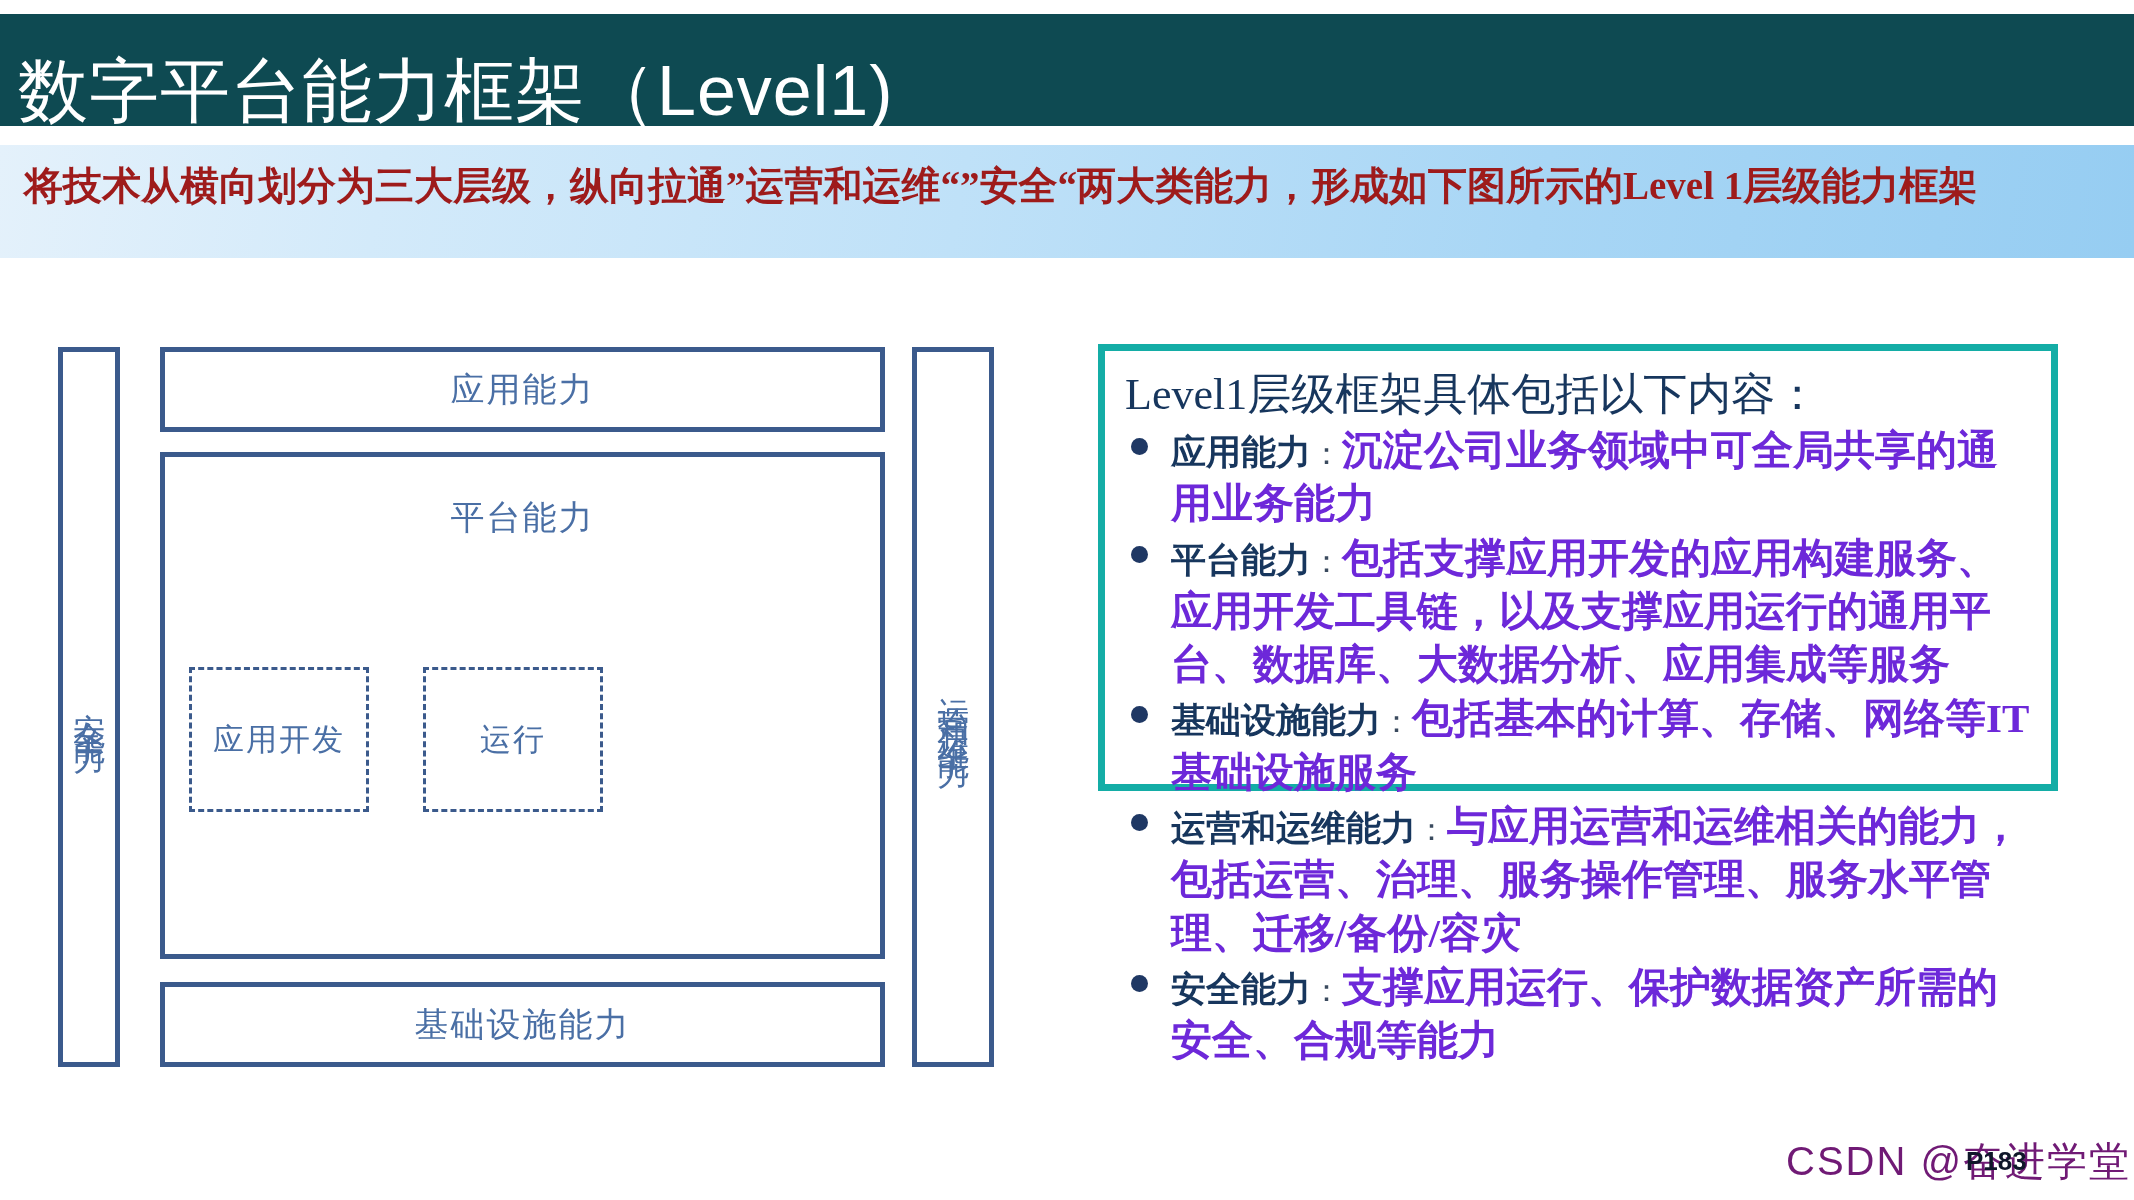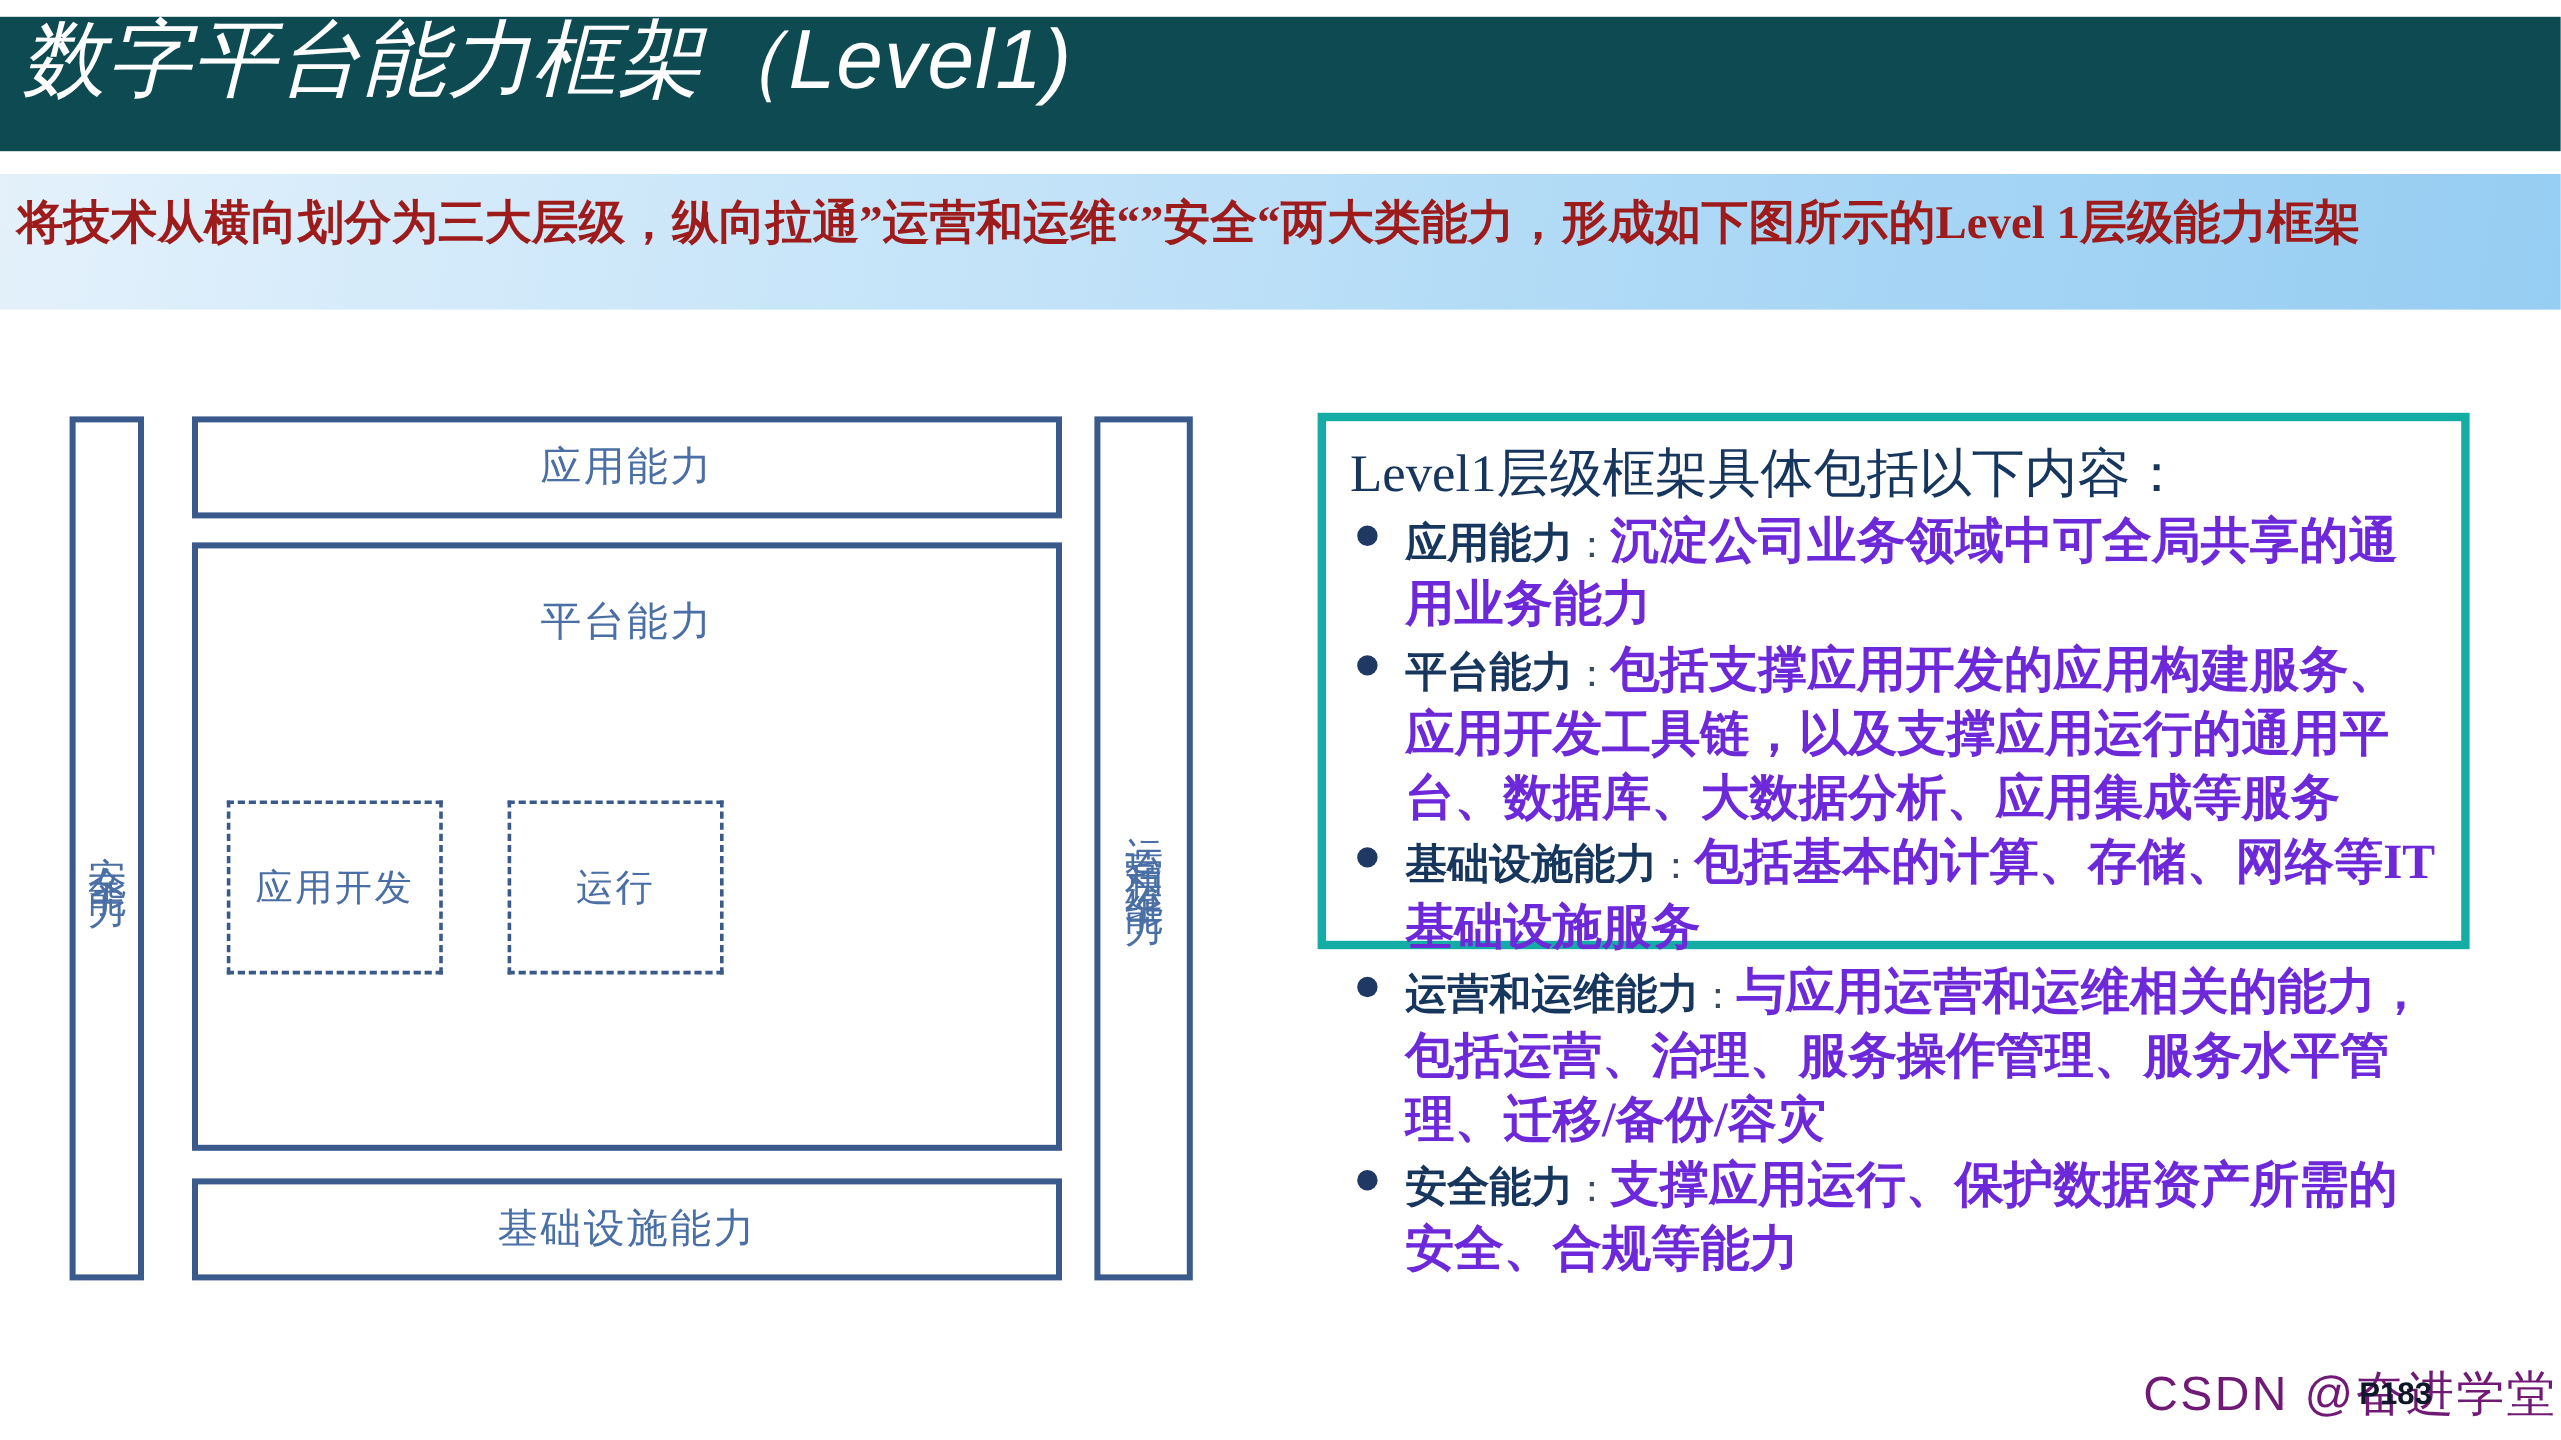--- a/index.html
+++ b/index.html
@@ -18,42 +18,41 @@
   }
 
   
   .title-bar {
     position: absolute;
     left: 0; top: 14px;
     width: 2134px;
     height: 112px;
     background: #0E4A52;
     display: flex;
-    align-items: flex-start;
-    font-style: italic;
+    align-items: flex-end;
   }
   .title-text {
     color: #FFFFFF;
     font-family: "Liberation Sans", sans-serif;
     font-size: 70px;
     font-weight: 400;
     letter-spacing: 1px;
     padding-left: 18px;
     line-height: 1;
     white-space: nowrap;
   }
 
   
   .subtitle-band {
     position: absolute;
     left: 0; top: 145px;
     width: 2134px;
     height: 113px;
     background: linear-gradient(100deg, #E4F1FB 0%, #D3EAFA 18%, #BFE1F8 45%, #A8D6F5 72%, #96CDF2 100%);
-    padding: 14px 26px 0 14px;
+    padding: 14px 26px 0 24px;
   }
   .subtitle-text {
     color: #9E1B1B;
     font-family: "Liberation Serif", serif;
     font-size: 39px;
     font-weight: 700;
     line-height: 1.38;
     letter-spacing: 0px;
   }
 

